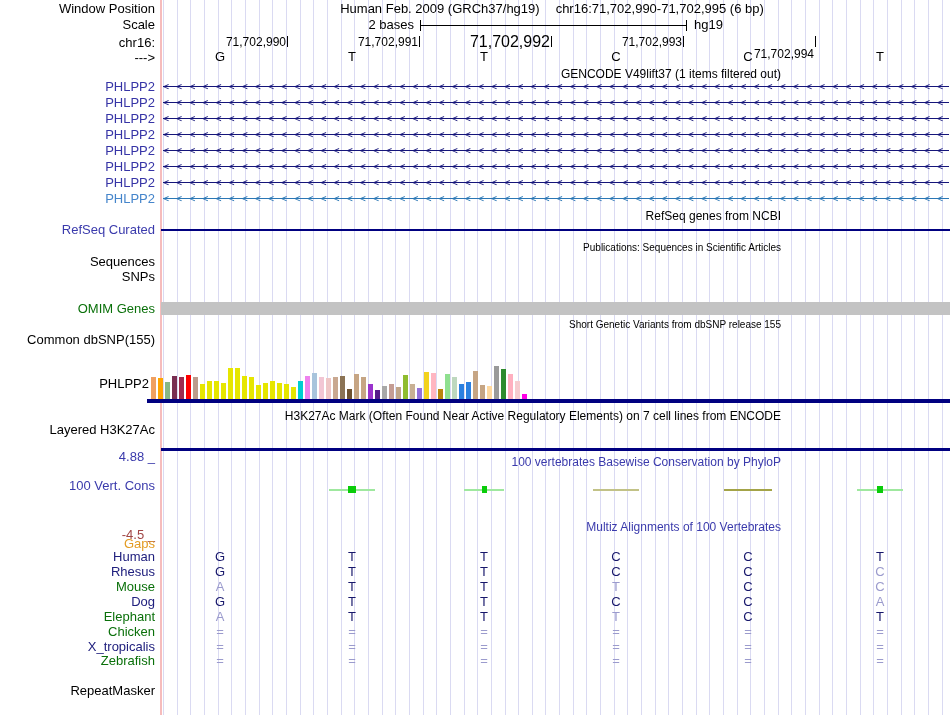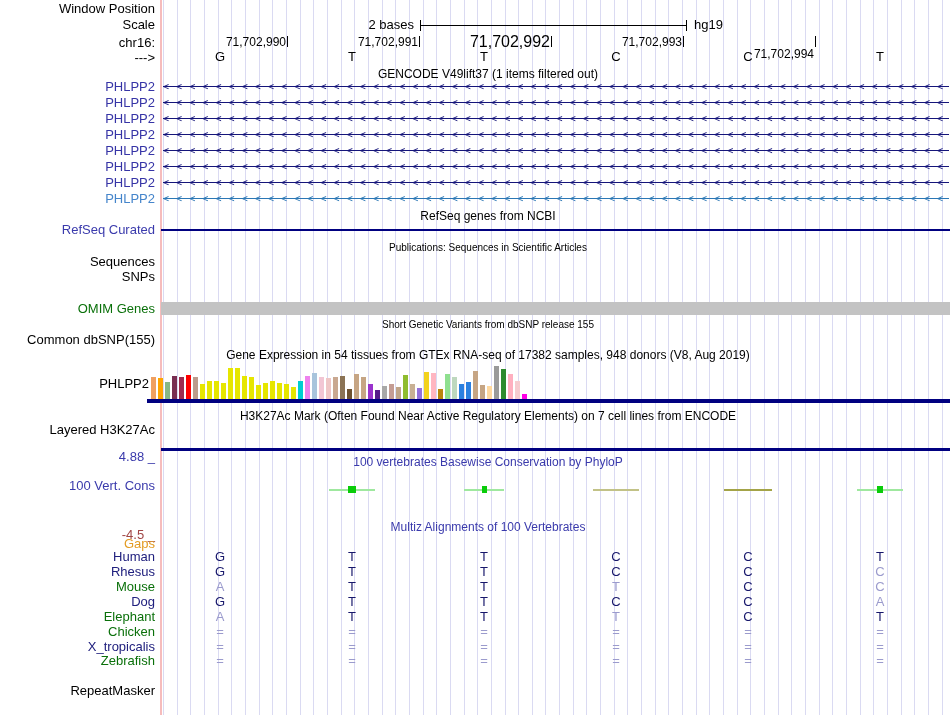--- a/index.html
+++ b/index.html
@@ -2,21 +2,21 @@
 <html><head>
 <meta charset="utf-8">
 <style>
   html,body{margin:0;padding:0;background:#fff;}
   .canvas{position:relative;width:950px;height:715px;background:#fff;overflow:hidden;
           font-family:"Liberation Sans",sans-serif;color:#000;}
   .grid{position:absolute;left:163px;top:0;width:786px;height:715px;
         background:repeating-linear-gradient(to right,#DADAF2 0,#DADAF2 1px,transparent 1px,transparent 13.66px);}
   .guide{position:absolute;left:160px;top:0;width:2px;height:715px;background:#F6BCBC;}
   .ll{position:absolute;right:795px;font-size:13px;line-height:13px;white-space:nowrap;text-align:right;}
-  .ct{position:absolute;left:174px;width:628px;text-align:center;font-size:12px;line-height:12px;white-space:nowrap;}
+  .ct{position:absolute;left:153px;width:628px;text-align:right;font-size:12px;line-height:12px;white-space:nowrap;}
   .sm{font-size:10px;line-height:11px;}
   .blue{color:#3A3AAC;}
   .green{color:#0A700A;}
   .orange{color:#E39C23;}
   .darkred{color:#A04545;}
   .hline{position:absolute;background:#000080;}
   .graybar{position:absolute;left:161px;width:789px;top:302px;height:13px;background:#C3C3C3;}
   .hdr{position:absolute;top:2px;left:163px;width:778px;text-align:center;font-size:13px;line-height:13px;white-space:nowrap;}
   .hdr span{margin:0 8px;}
   .scaleline{position:absolute;left:420px;top:25px;width:266px;height:1px;background:#000;}
@@ -26,20 +26,23 @@
   .generow .ga{position:absolute;left:0;top:0;font-family:"DejaVu Sans Mono",monospace;
                font-size:10px;line-height:12px;letter-spacing:7.1px;white-space:nowrap;}
 </style>
 </head>
 <body>
 
 <div class="canvas">
   <div class="grid"></div>
   <div class="guide"></div>
 
+  <div class="hdr">
+    <span>Human Feb. 2009 (GRCh37/hg19)</span><span>chr16:71,702,990-71,702,995 (6 bp)</span>
+  </div>
   <div class="ll" style="top:2px">Window Position</div>
 
   <div class="ll" style="top:18px">Scale</div>
   <div style="position:absolute;top:18px;right:536px;font-size:13px;line-height:13px;">2 bases</div>
   <div class="scaleline"></div>
   <div class="scaletick" style="left:420px"></div>
   <div class="scaletick" style="left:686px"></div>
   <div style="position:absolute;top:18px;left:694px;font-size:13px;line-height:13px;">hg19</div>
 
   <div class="ll" style="top:36px">chr16:</div>
@@ -117,21 +120,20 @@
   <div class="ct sm" style="top:242px">Publications: Sequences in Scientific Articles</div>
   <div class="ll" style="top:255px">Sequences</div>
   <div class="ll" style="top:270px">SNPs</div>
 
   <div class="graybar"></div>
   <div class="ll green" style="top:302px">OMIM Genes</div>
 
   <div class="ct sm" style="top:319px">Short Genetic Variants from dbSNP release 155</div>
   <div class="ll" style="top:333px">Common dbSNP(155)</div>
 
-  <div class="ct" style="top:349px">Gene Expression in 54 tissues from GTEx RNA-seq of 17382 samples, 948 donors (V8, Aug 2019)</div>
   <div class="ll" style="top:377px;right:801px">PHLPP2</div>
   <div id="gtexbars">
       <div style="position:absolute;left:151px;top:377px;width:5px;height:22px;background:#F0A060;"></div>
       <div style="position:absolute;left:158px;top:378px;width:5px;height:21px;background:#FFA500;"></div>
       <div style="position:absolute;left:165px;top:382px;width:5px;height:17px;background:#86B886;"></div>
       <div style="position:absolute;left:172px;top:376px;width:5px;height:23px;background:#7A2F52;"></div>
       <div style="position:absolute;left:179px;top:377px;width:5px;height:22px;background:#9E2B4F;"></div>
       <div style="position:absolute;left:186px;top:375px;width:5px;height:24px;background:#FF0000;"></div>
       <div style="position:absolute;left:193px;top:377px;width:5px;height:22px;background:#BC9C8C;"></div>
       <div style="position:absolute;left:200px;top:384px;width:5px;height:15px;background:#E6E600;"></div>

